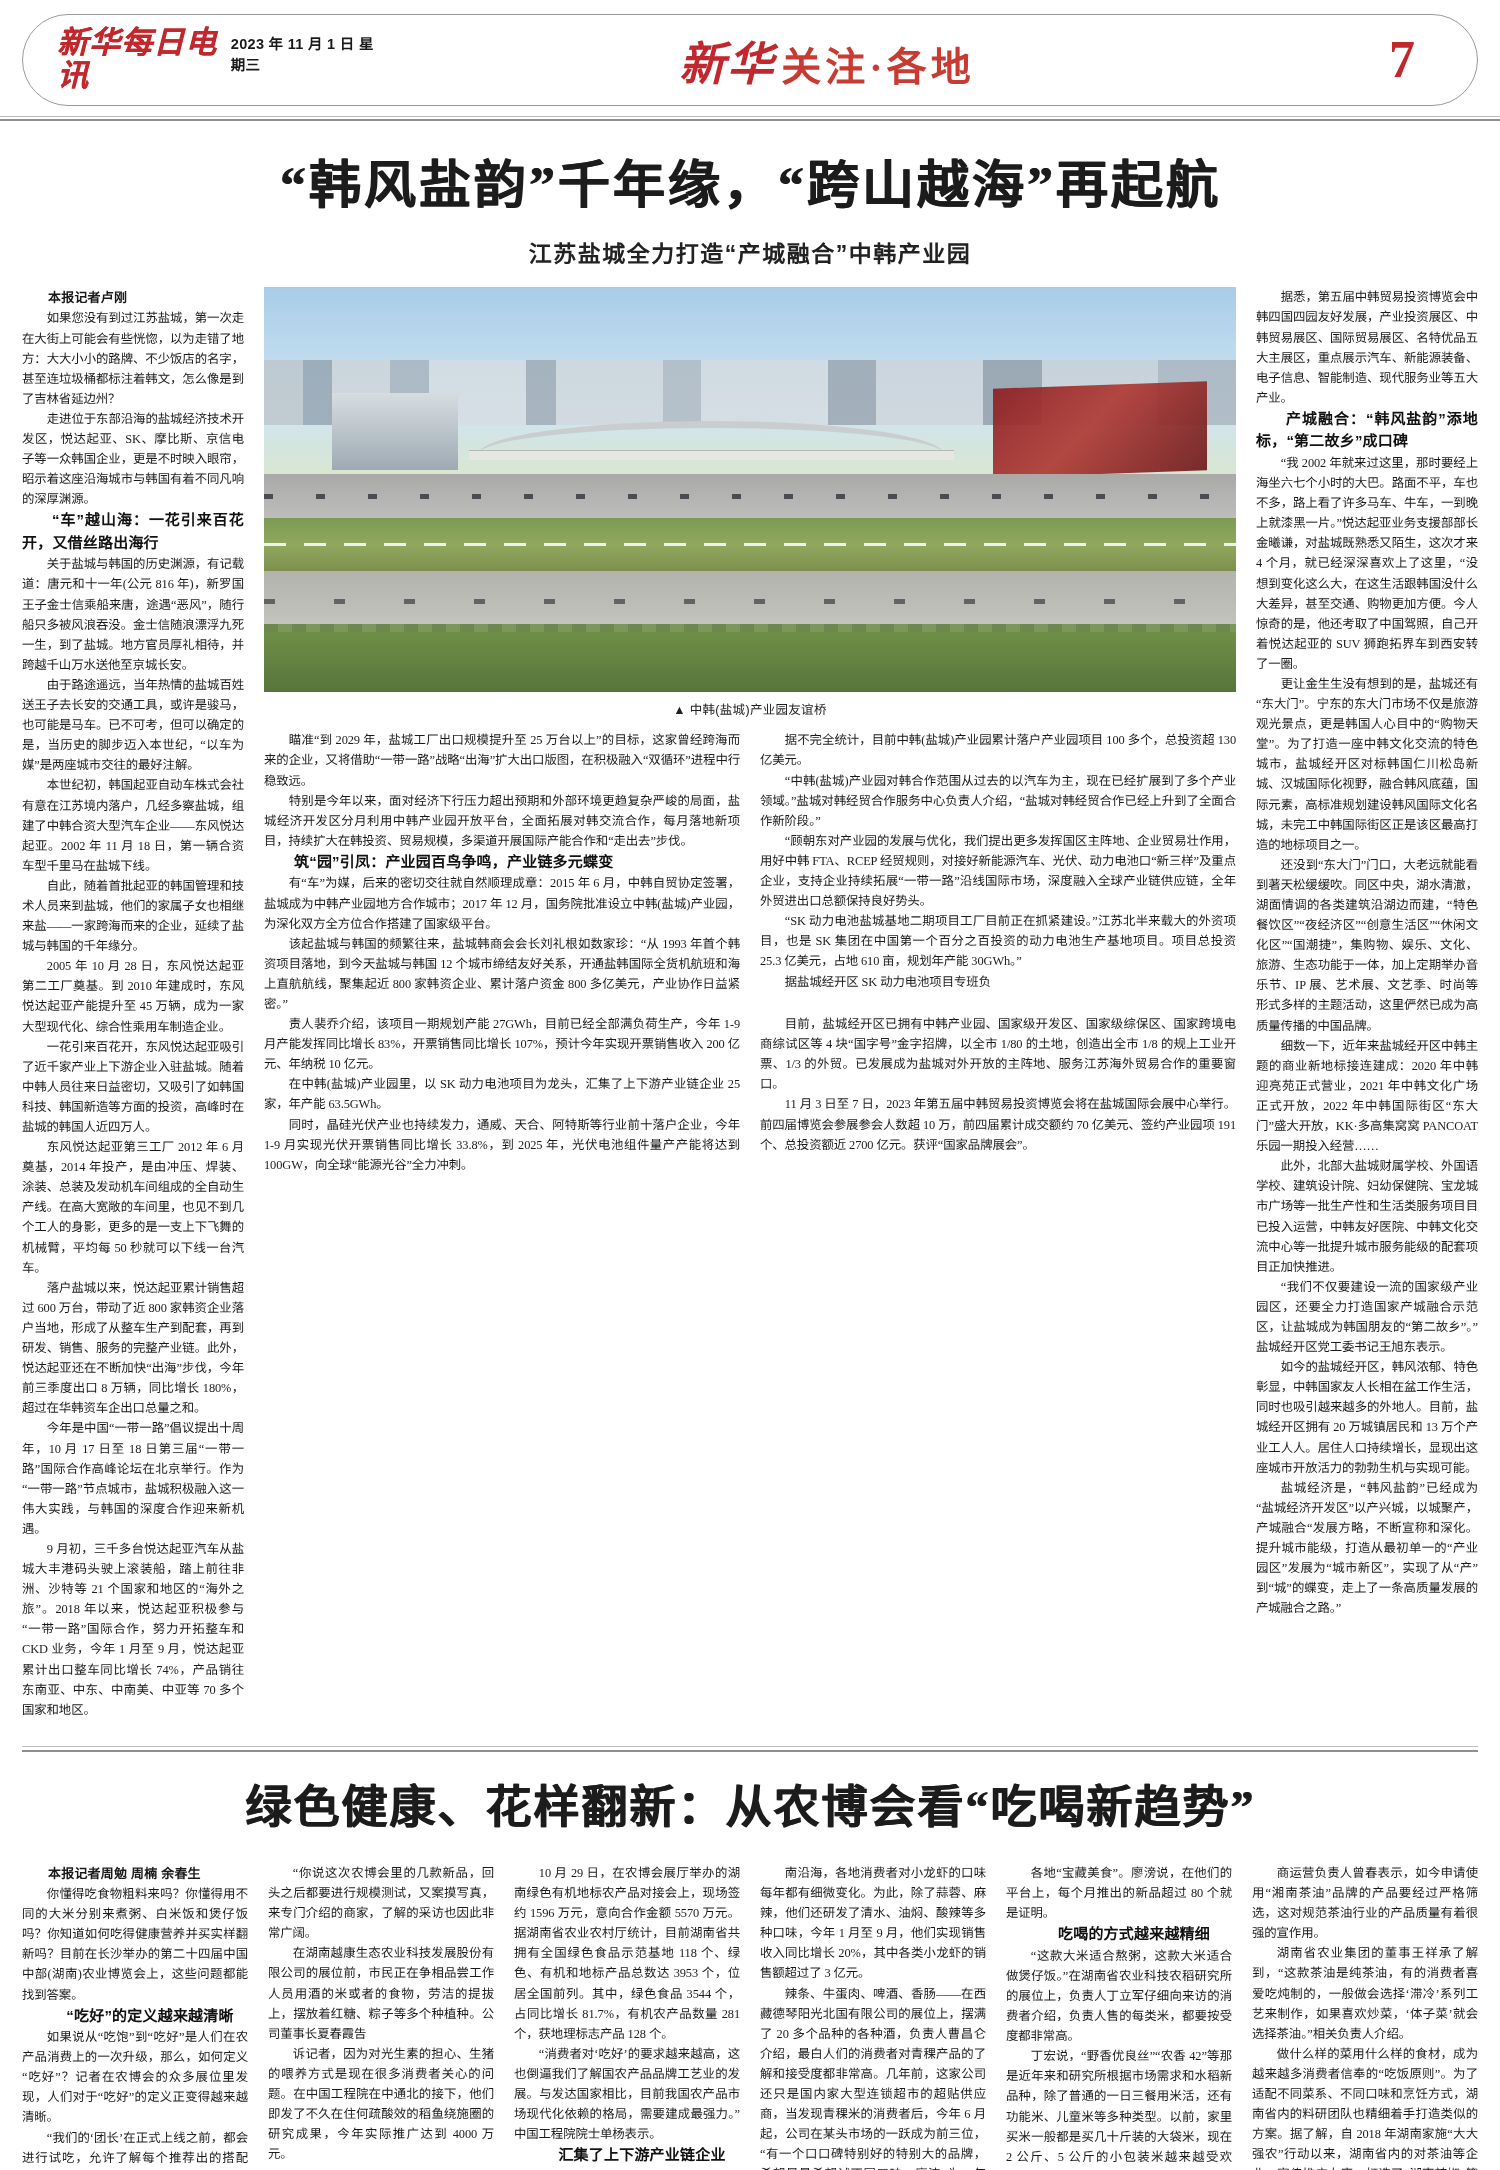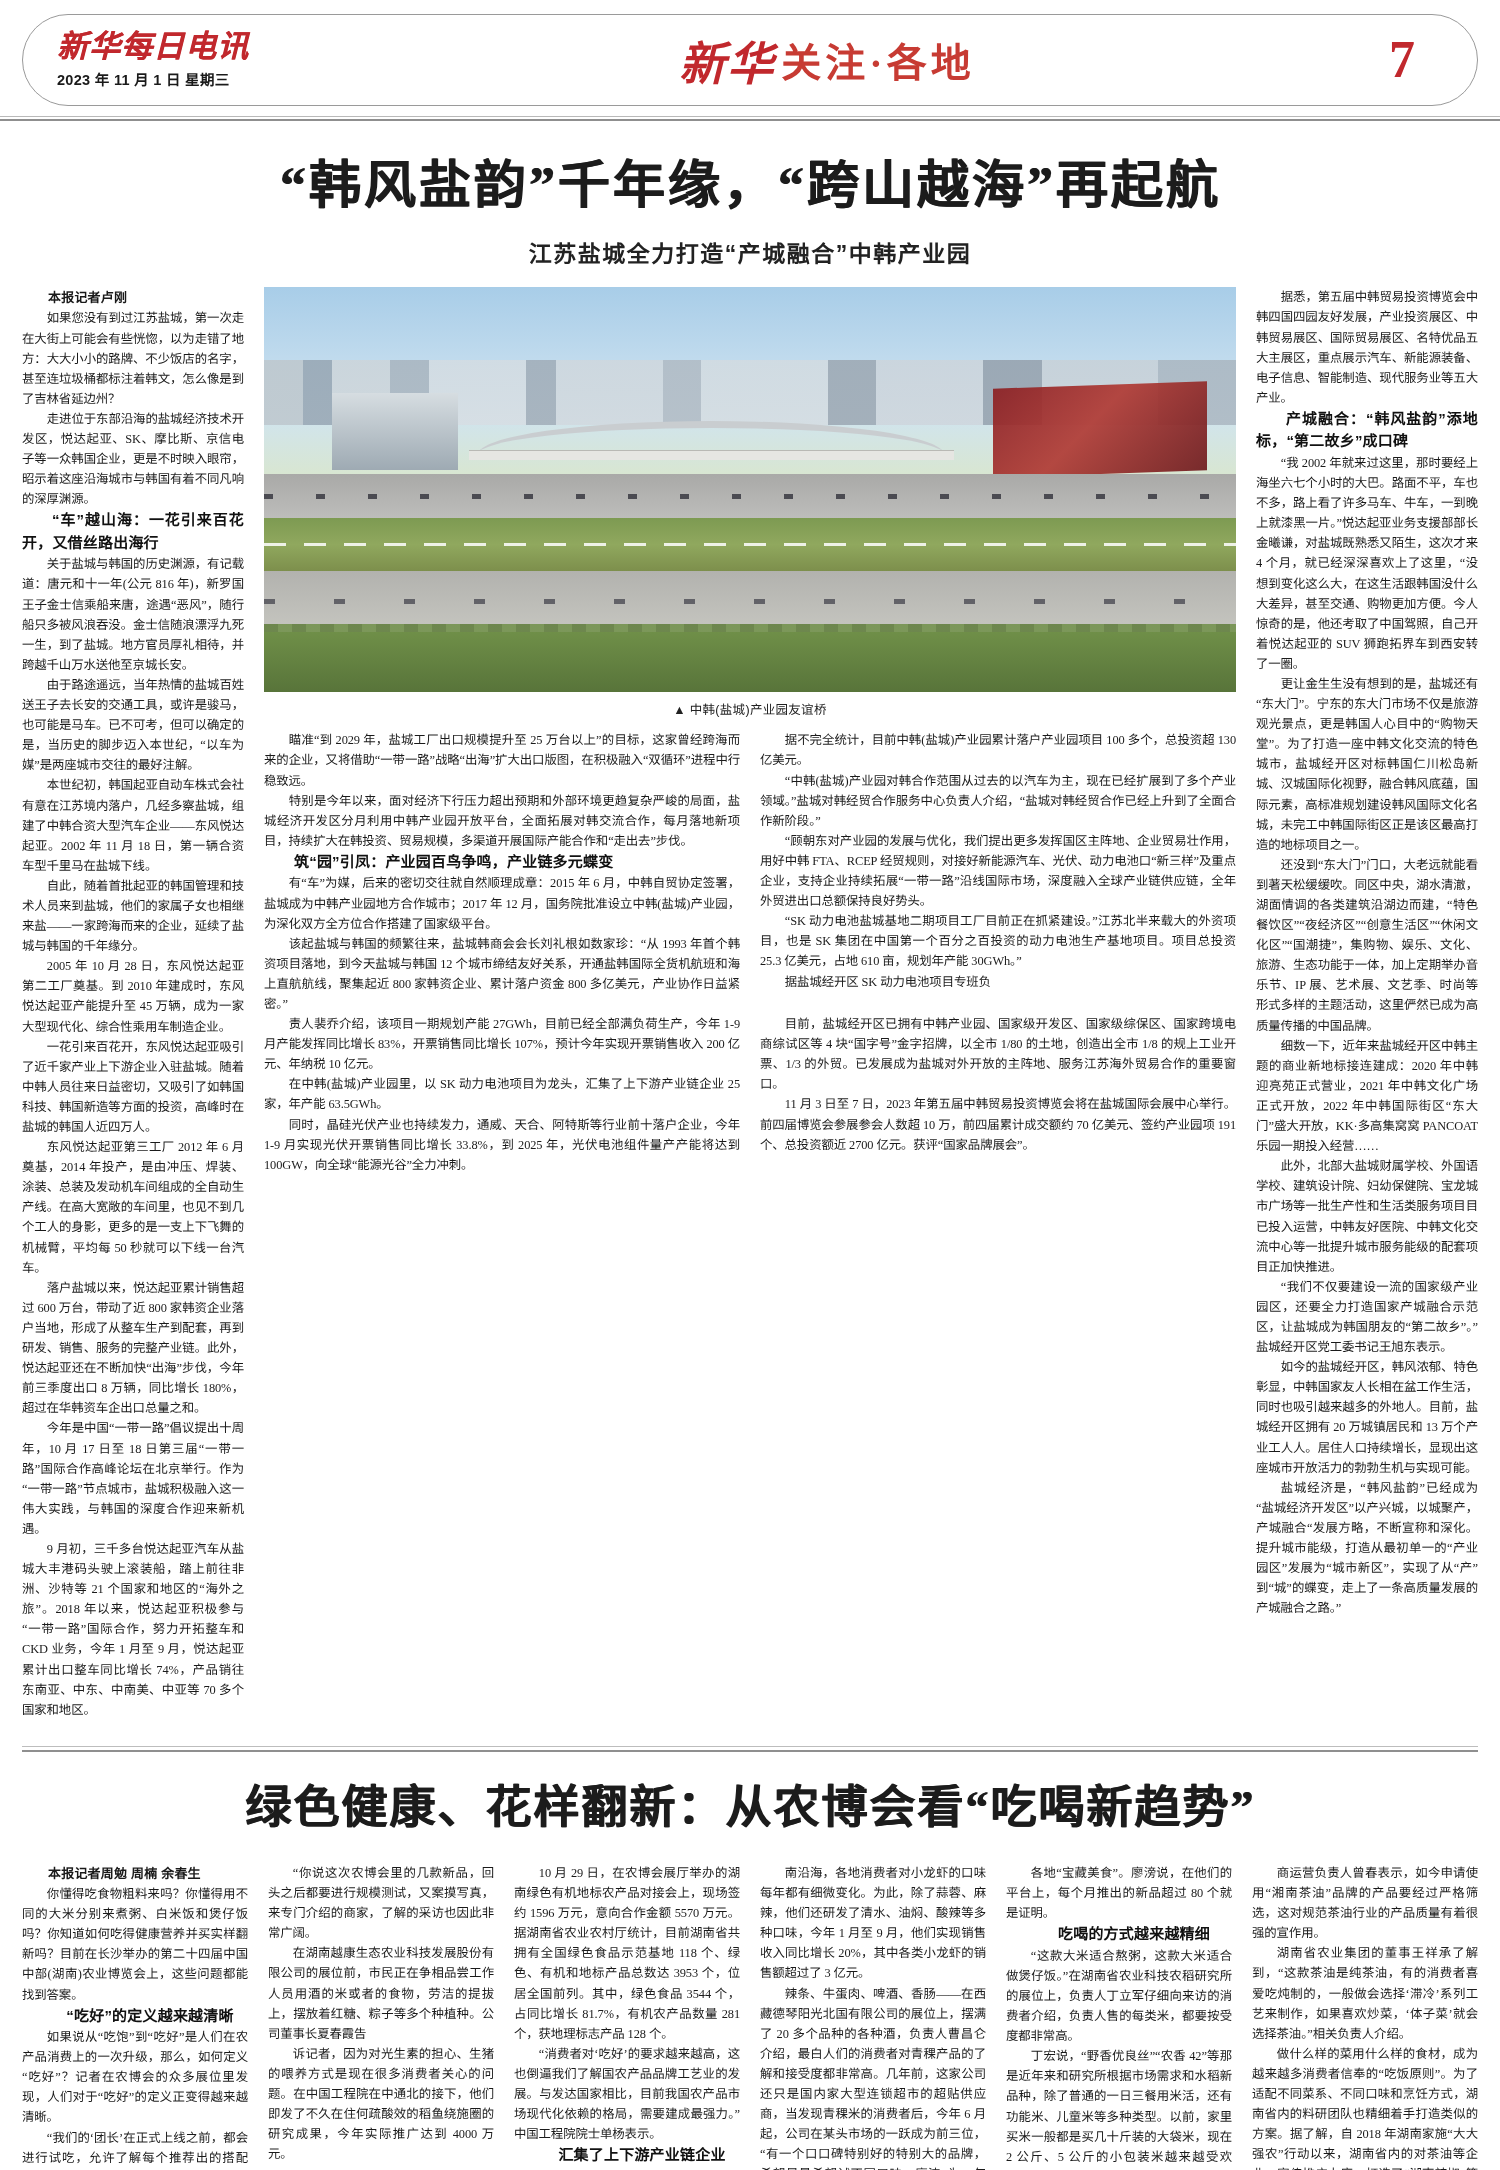--- a/index.html
+++ b/index.html
@@ -34,21 +34,21 @@
     border: 1.5px solid #9a9a9a;
     border-radius: 46px;
     box-sizing: border-box;
     display: flex;
     align-items: center;
     background: #fff;
   }
   .masthead-left {
     padding-left: 34px;
     display: flex;
-    flex-direction: column;
+    flex-direction: row;
     justify-content: center;
     width: 330px;
   }
   .paper-logo {
     font-family: "Liberation Serif", serif;
     font-weight: bold;
     font-size: 31px;
     color: #c1282d;
     letter-spacing: 1px;
     line-height: 1.05;
@@ -59,21 +59,21 @@
     font-family: "Liberation Sans", sans-serif;
     font-size: 14.5px;
     font-weight: bold;
     color: #1a1a1a;
     margin-top: 5px;
     letter-spacing: 0.3px;
   }
   .masthead-center {
     flex: 1;
     display: flex;
-    align-items: center;
+    align-items: flex-end;
     justify-content: center;
     gap: 6px;
     margin-left: -60px;
   }
   .xinhua-mark {
     font-family: "Liberation Serif", serif;
     font-weight: bold;
     font-size: 46px;
     color: #c1282d;
     font-style: italic;

